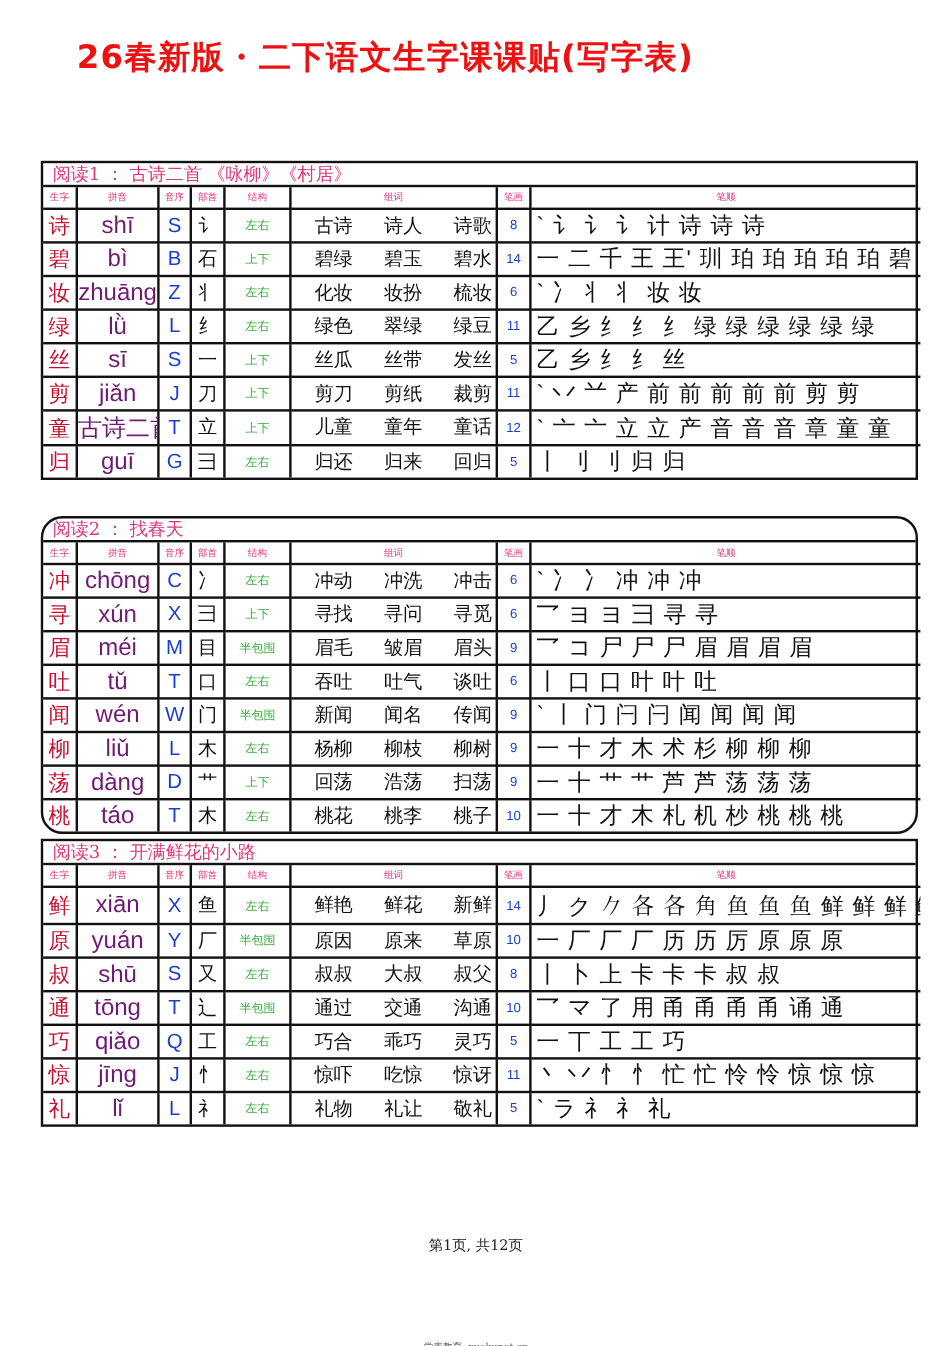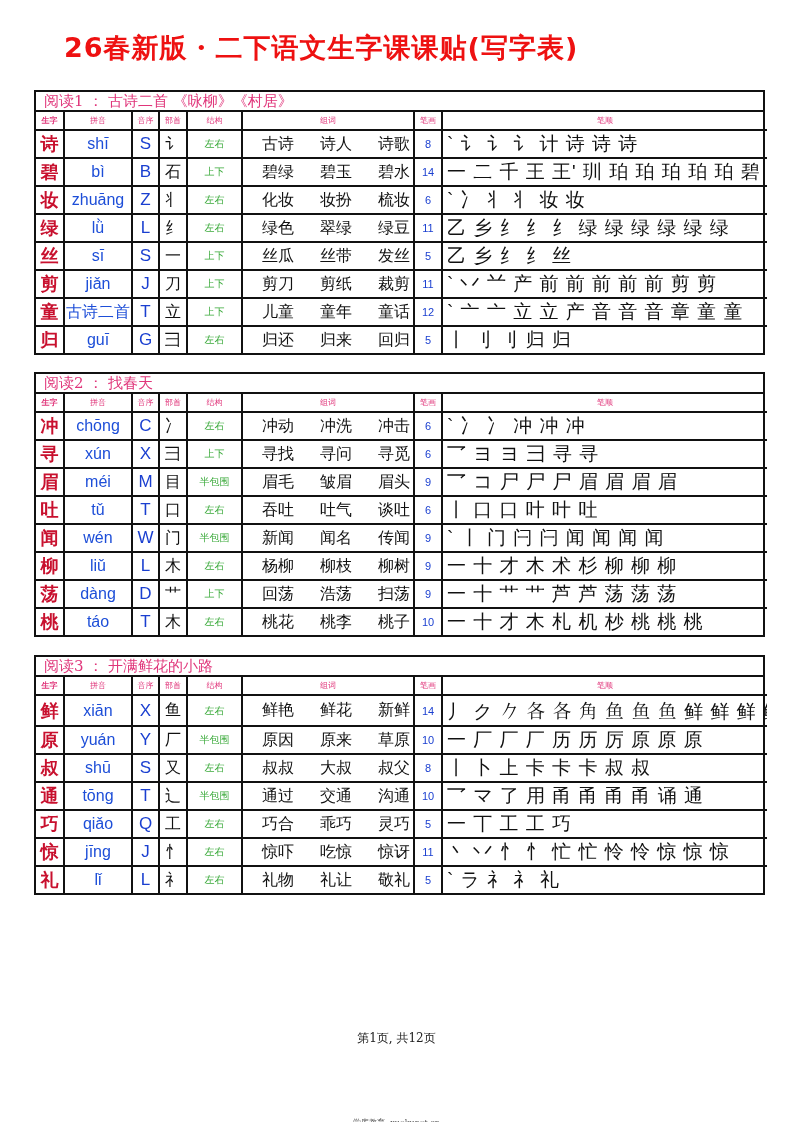--- a/index.html
+++ b/index.html
@@ -1,29 +1,29 @@
 <!DOCTYPE html>
 <html><head>
 <meta charset="utf-8">
 <style>
   html,body{margin:0;padding:0;background:#fff;}
   body{width:793px;height:1122px;position:relative;overflow:hidden;font-family:"DejaVu Sans",sans-serif;}
   .title{position:absolute;left:64px;top:30px;font-family:"DejaVu Sans",sans-serif;font-size:27px;font-weight:bold;color:#ee1111;letter-spacing:1px;white-space:nowrap;}
-  .section{position:absolute;left:34px;width:731px;border:2px solid #111;box-sizing:border-box;}
+  .section{position:absolute;left:34px;width:731px;border:2px solid #111;box-sizing:border-box;margin-top:44px;}
   .sec-head{height:18px;border-bottom:2px solid #111;color:#e0357a;font-size:15px;line-height:18px;padding-left:8px;font-family:"DejaVu Serif",serif;white-space:nowrap;}
   table{border-collapse:collapse;width:100%;table-layout:fixed;}
   td{border:2px solid #111;padding:0;text-align:center;vertical-align:middle;overflow:hidden;white-space:nowrap;}
   tr:first-child td{border-top:none;}
-  tr td:first-child{border-left:none;font-weight:bold;}
+  tr td:first-child{border-left:none;}
   tr td:last-child{border-right:none;}
   tr:last-child td{border-bottom:none;}
   tr.hdr td{height:17px;font-size:8px;color:#e0357a;font-family:"DejaVu Serif",serif;}
   tr.row td{height:25px;}
   .char{color:#c8102e;font-size:18px;font-family:"DejaVu Serif",serif;}
-  .py{font-size:16px;color:#1d4ed8;font-family:"Liberation Sans",sans-serif;}
+  .py{font-size:20px;color:#701a75;font-family:"Liberation Sans",sans-serif;}
   .ord{font-size:17px;color:#1a3fd0;font-family:"Liberation Sans",sans-serif;}
   .rad{font-size:16px;color:#111;font-family:"DejaVu Serif",serif;}
   .str{font-size:10px;color:#3dab3d;font-family:"DejaVu Serif",serif;}
   .words{font-size:16px;color:#111;font-family:"DejaVu Serif",serif;text-align:center;padding-left:6px;word-spacing:0;}
   .words span{display:inline-block;width:58px;}
   .cnt{font-size:11px;color:#1a3fd0;font-family:"Liberation Sans",sans-serif;}
   .order{text-align:left;padding-left:4px;font-size:19px;color:#111;font-family:Liberation Sans, sans-serif;letter-spacing:1px;}
   .footer{position:absolute;left:0;width:793px;text-align:center;font-family:"DejaVu Serif",serif;color:#222;}
 </style>
 </head>
@@ -132,21 +132,21 @@
             <td class="ord">G</td>
             <td class="rad">彐</td>
             <td class="str">左右</td>
             <td class="words"><span>归还</span><span>归来</span><span>回归</span></td>
             <td class="cnt">5</td>
             <td class="order">丨 刂 刂 归 归</td>
           </tr>
         </tbody>
       </table>
     </div>
-    <div class="section" style="top: 372px;">
+    <div class="section" style="top: 386px; border-radius: 18px;">
       <div class="sec-head">阅读2 ： 找春天</div>
       <table>
         <colgroup>
           <col style="width:28px">
           <col style="width:68px">
           <col style="width:27px">
           <col style="width:28px">
           <col style="width:55px">
           <col style="width:172px">
           <col style="width:28px">

